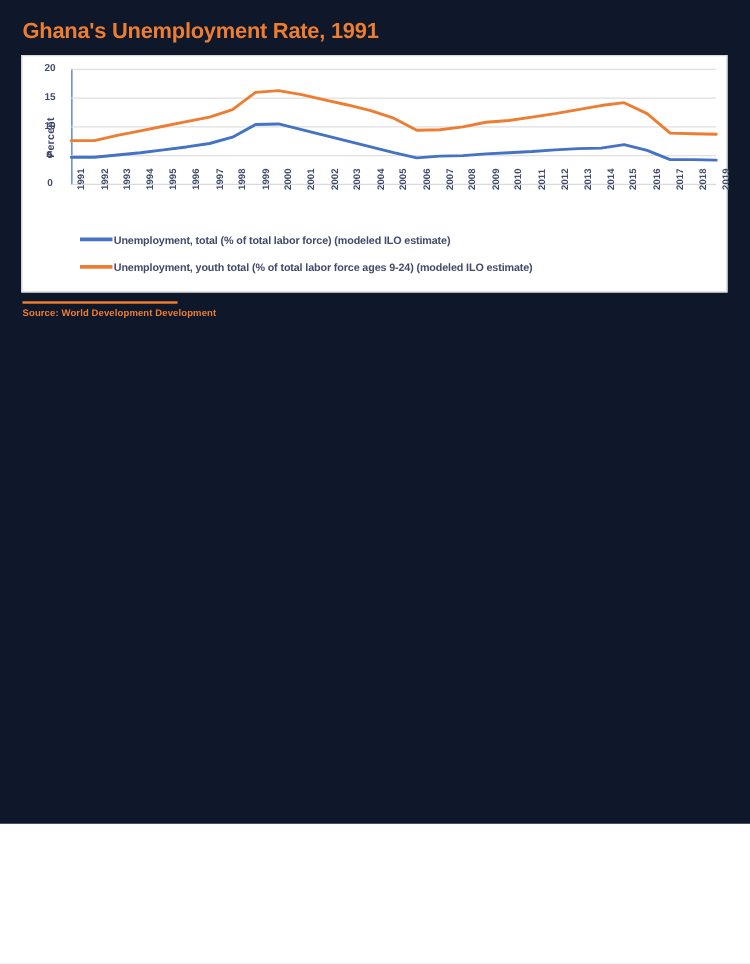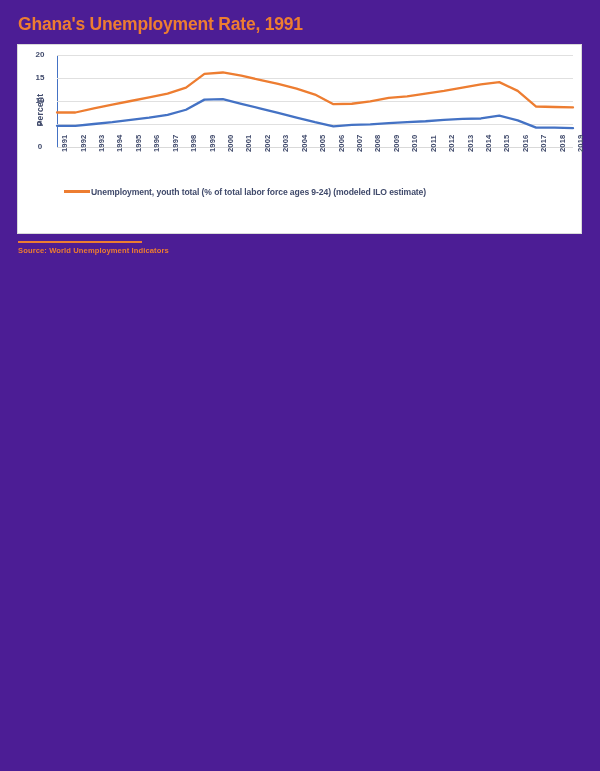--- a/index.html
+++ b/index.html
@@ -11,22 +11,22 @@
     width: 600px;
     height: 771px;
     font-family: "Liberation Sans", sans-serif;
     position: relative;
     overflow: hidden;
   }
   .page {
     position: absolute;
     left: 0; top: 0;
     width: 600px;
-    height: 771px;
-    background: #4c1d95;
+    height: 659px;
+    background: #0f172a;
   }
   .figure-title {
     position: absolute;
     left: 18px;
     top: 14px;
     font-size: 17.5px;
     font-weight: bold;
     color: #ED7D31;
     letter-spacing: -0.2px;
     white-space: nowrap;
@@ -210,23 +210,27 @@
         <div class="xtick" style="left: 466.057px; top: 107px;">2014</div>
         <div class="xtick" style="left: 484.486px; top: 107px;">2015</div>
         <div class="xtick" style="left: 502.914px; top: 107px;">2016</div>
         <div class="xtick" style="left: 521.343px; top: 107px;">2017</div>
         <div class="xtick" style="left: 539.771px; top: 107px;">2018</div>
         <div class="xtick" style="left: 558.2px; top: 107px;">2019</div>
       </div>
 
     <div class="legend" id="legend">
         <div class="legend-row">
+          <span class="legend-swatch" style="background: rgb(68, 114, 196);"></span>
+          <span class="legend-label">Unemployment, total (% of total labor force) (modeled ILO estimate)</span>
+        </div>
+        <div class="legend-row">
           <span class="legend-swatch" style="background: rgb(237, 125, 49);"></span>
           <span class="legend-label">Unemployment, youth total (% of total labor force ages 9-24) (modeled ILO estimate)</span>
         </div>
       </div>
 
   </div>
 
   <div class="source-rule"></div>
-  <div class="source-text">Source: World Unemployment Indicators</div>
+  <div class="source-text">Source: World Development Development</div>
 
 </div>
 
 </body></html>

